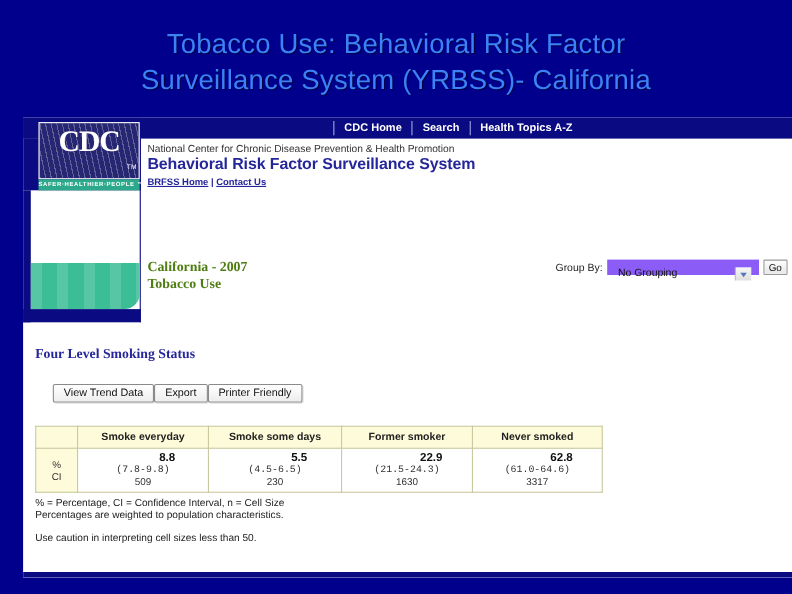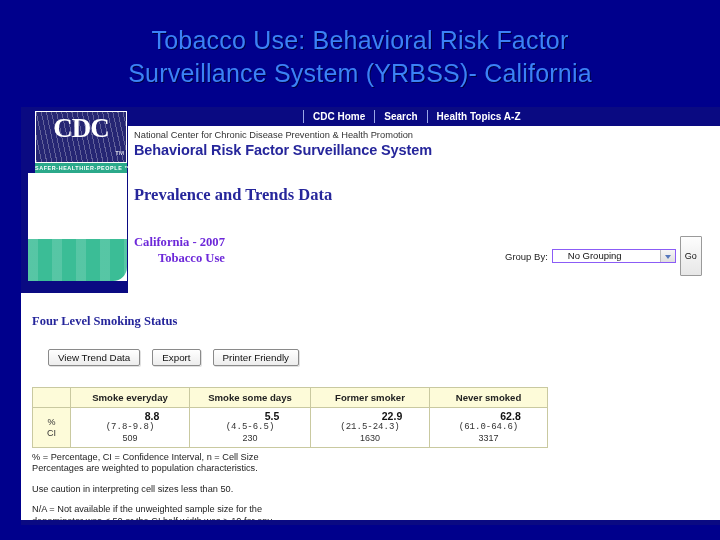--- a/index.html
+++ b/index.html
@@ -132,59 +132,59 @@
 
   
   .h-prev{
     position:absolute;left:113px;top:78px;
     font-family:"Liberation Serif", serif;font-weight:bold;
     font-size:16.5px;color:#26269B;
   }
   .h-state{
     position:absolute;left:113px;top:127px;
     font-family:"Liberation Serif", serif;font-weight:bold;
-    font-size:12.6px;color:#6d28d9;line-height:16px;text-align:right;
+    font-size:12.6px;color:#4d7c0f;line-height:16px;
   }
 
   
   .groupby{
     position:absolute;left:484px;top:129px;
     display:flex;align-items:center;gap:4px;
   }
   .groupby .lbl{font-size:9.5px;color:#222222;text-align:right;}
   .gselect{
-    position:relative;width:124px;height:14px;
-    border:1px solid #8b5cf6;background:#ffffff;box-sizing:border-box;
-    font-size:9.5px;color:#111111;line-height:12px;padding-left:15px;
+    position:relative;width:138px;height:14px;
+    border:7px solid #8b5cf6;background:#ffffff;box-sizing:border-box;
+    font-size:9.5px;color:#111111;line-height:12px;padding-left:3px;
   }
   .gselect .arrowbox{
     position:absolute;right:0;top:0;width:14px;height:12px;
     background:linear-gradient(#f6f6f6,#dfdfdf);
     border-left:1px solid #bbbbbb;
   }
   .gselect .arrowbox::after{
     content:"";position:absolute;left:4px;top:5px;
     border-left:3px solid transparent;border-right:3px solid transparent;
     border-top:4px solid #5577bb;
   }
   .gobtn{
-    font-size:9px;color:#111;padding:14px 4px;
+    font-size:9px;color:#111;padding:1px 4px;
     border:1px solid #9a9a9a;background:linear-gradient(#fdfdfd,#e7e7e7);
     border-radius:1px;
   }
 
   
   .sectitle{
     position:absolute;left:11px;top:207px;
     font-size:12.5px;font-weight:bold;color:#26269B;
     font-family:"Liberation Serif", serif;
   }
 
   
-  .btnrow{position:absolute;left:27px;top:242px;display:flex;gap:12px;justify-content:flex-end;}
+  .btnrow{position:absolute;left:27px;top:242px;display:flex;gap:0;justify-content:flex-end;}
   .btn{
     border:1px solid #8a8a8a;
     background:linear-gradient(#ffffff,#ededed);
     font-size:9.8px;color:#111111;
     padding:2px 9px;border-radius:2px;
     box-shadow:1px 1px 0 rgba(0,0,0,.12);
   }
 
   
   .dtable{
@@ -262,23 +262,25 @@
     </div>
 
 
     <div class="greenband">
       <div class="stripes"></div>
     </div>
 
     <div class="hdr">
       <div class="sub">National Center for Chronic Disease Prevention &amp; Health Promotion</div>
       <div class="big">Behavioral Risk Factor Surveillance System</div>
-    </div>
-
-    <div class="h-prev">Prevalence and Trends Data</div>
+      <div class="links">
+        <a href="#">BRFSS Home</a><span class="sep"> | </span><a href="#">Contact Us</a>
+      </div>
+    </div>
+
     <div class="h-state">
       <div>California - 2007</div>
       <div>Tobacco Use</div>
     </div>
 
     <div class="groupby">
       <span class="lbl">Group By:</span>
       <div class="gselect">
         <span>No Grouping</span>
         <span class="arrowbox"></span>
@@ -335,22 +337,17 @@
     </table>
 
     <div class="notes">
       <p>
         <span>% = Percentage, CI = Confidence Interval, n = Cell Size</span><br>
         <span>Percentages are weighted to population characteristics.</span>
       </p>
       <p>
         <span>Use caution in interpreting cell sizes less than 50.</span>
       </p>
-      <p>
-        <span>N/A = Not available if the unweighted sample size for the</span><br>
-        <span>denominator was &lt; 50 or the CI half width was &gt; 10 for any</span><br>
-        
-      </p>
     </div>
 
     <div class="botstrip"></div>
   </div>
 </div>
 
 </body></html>

